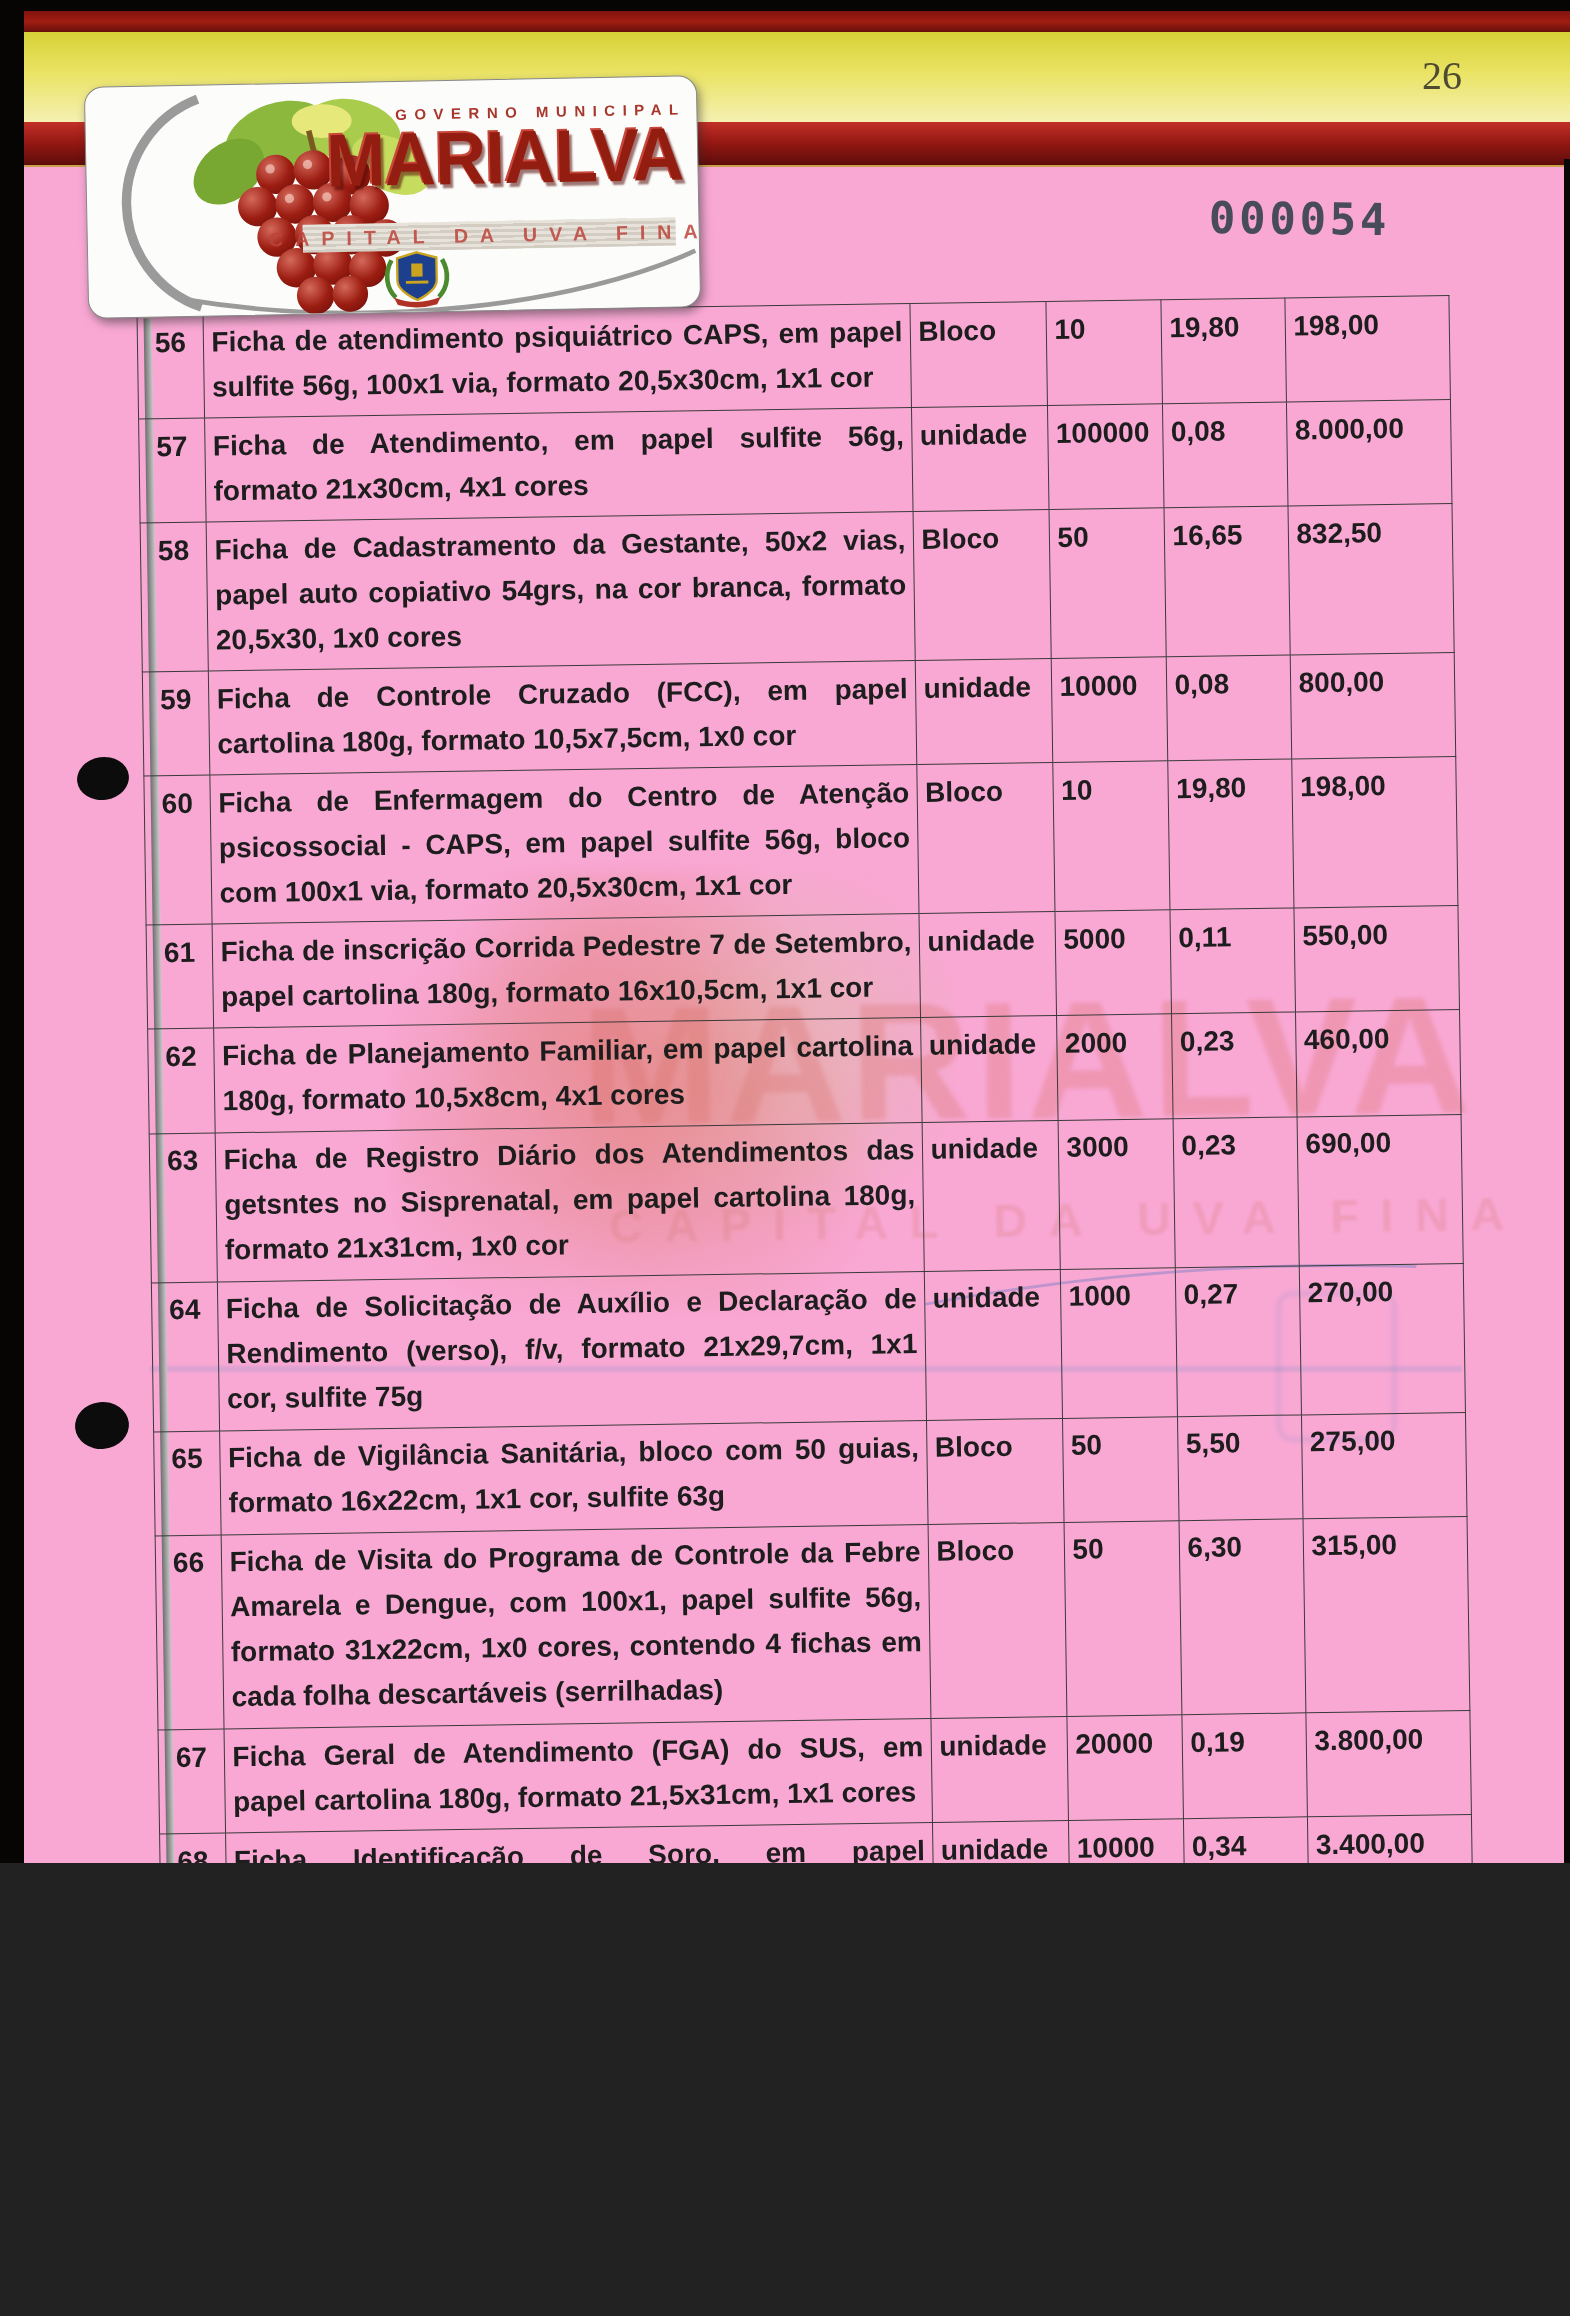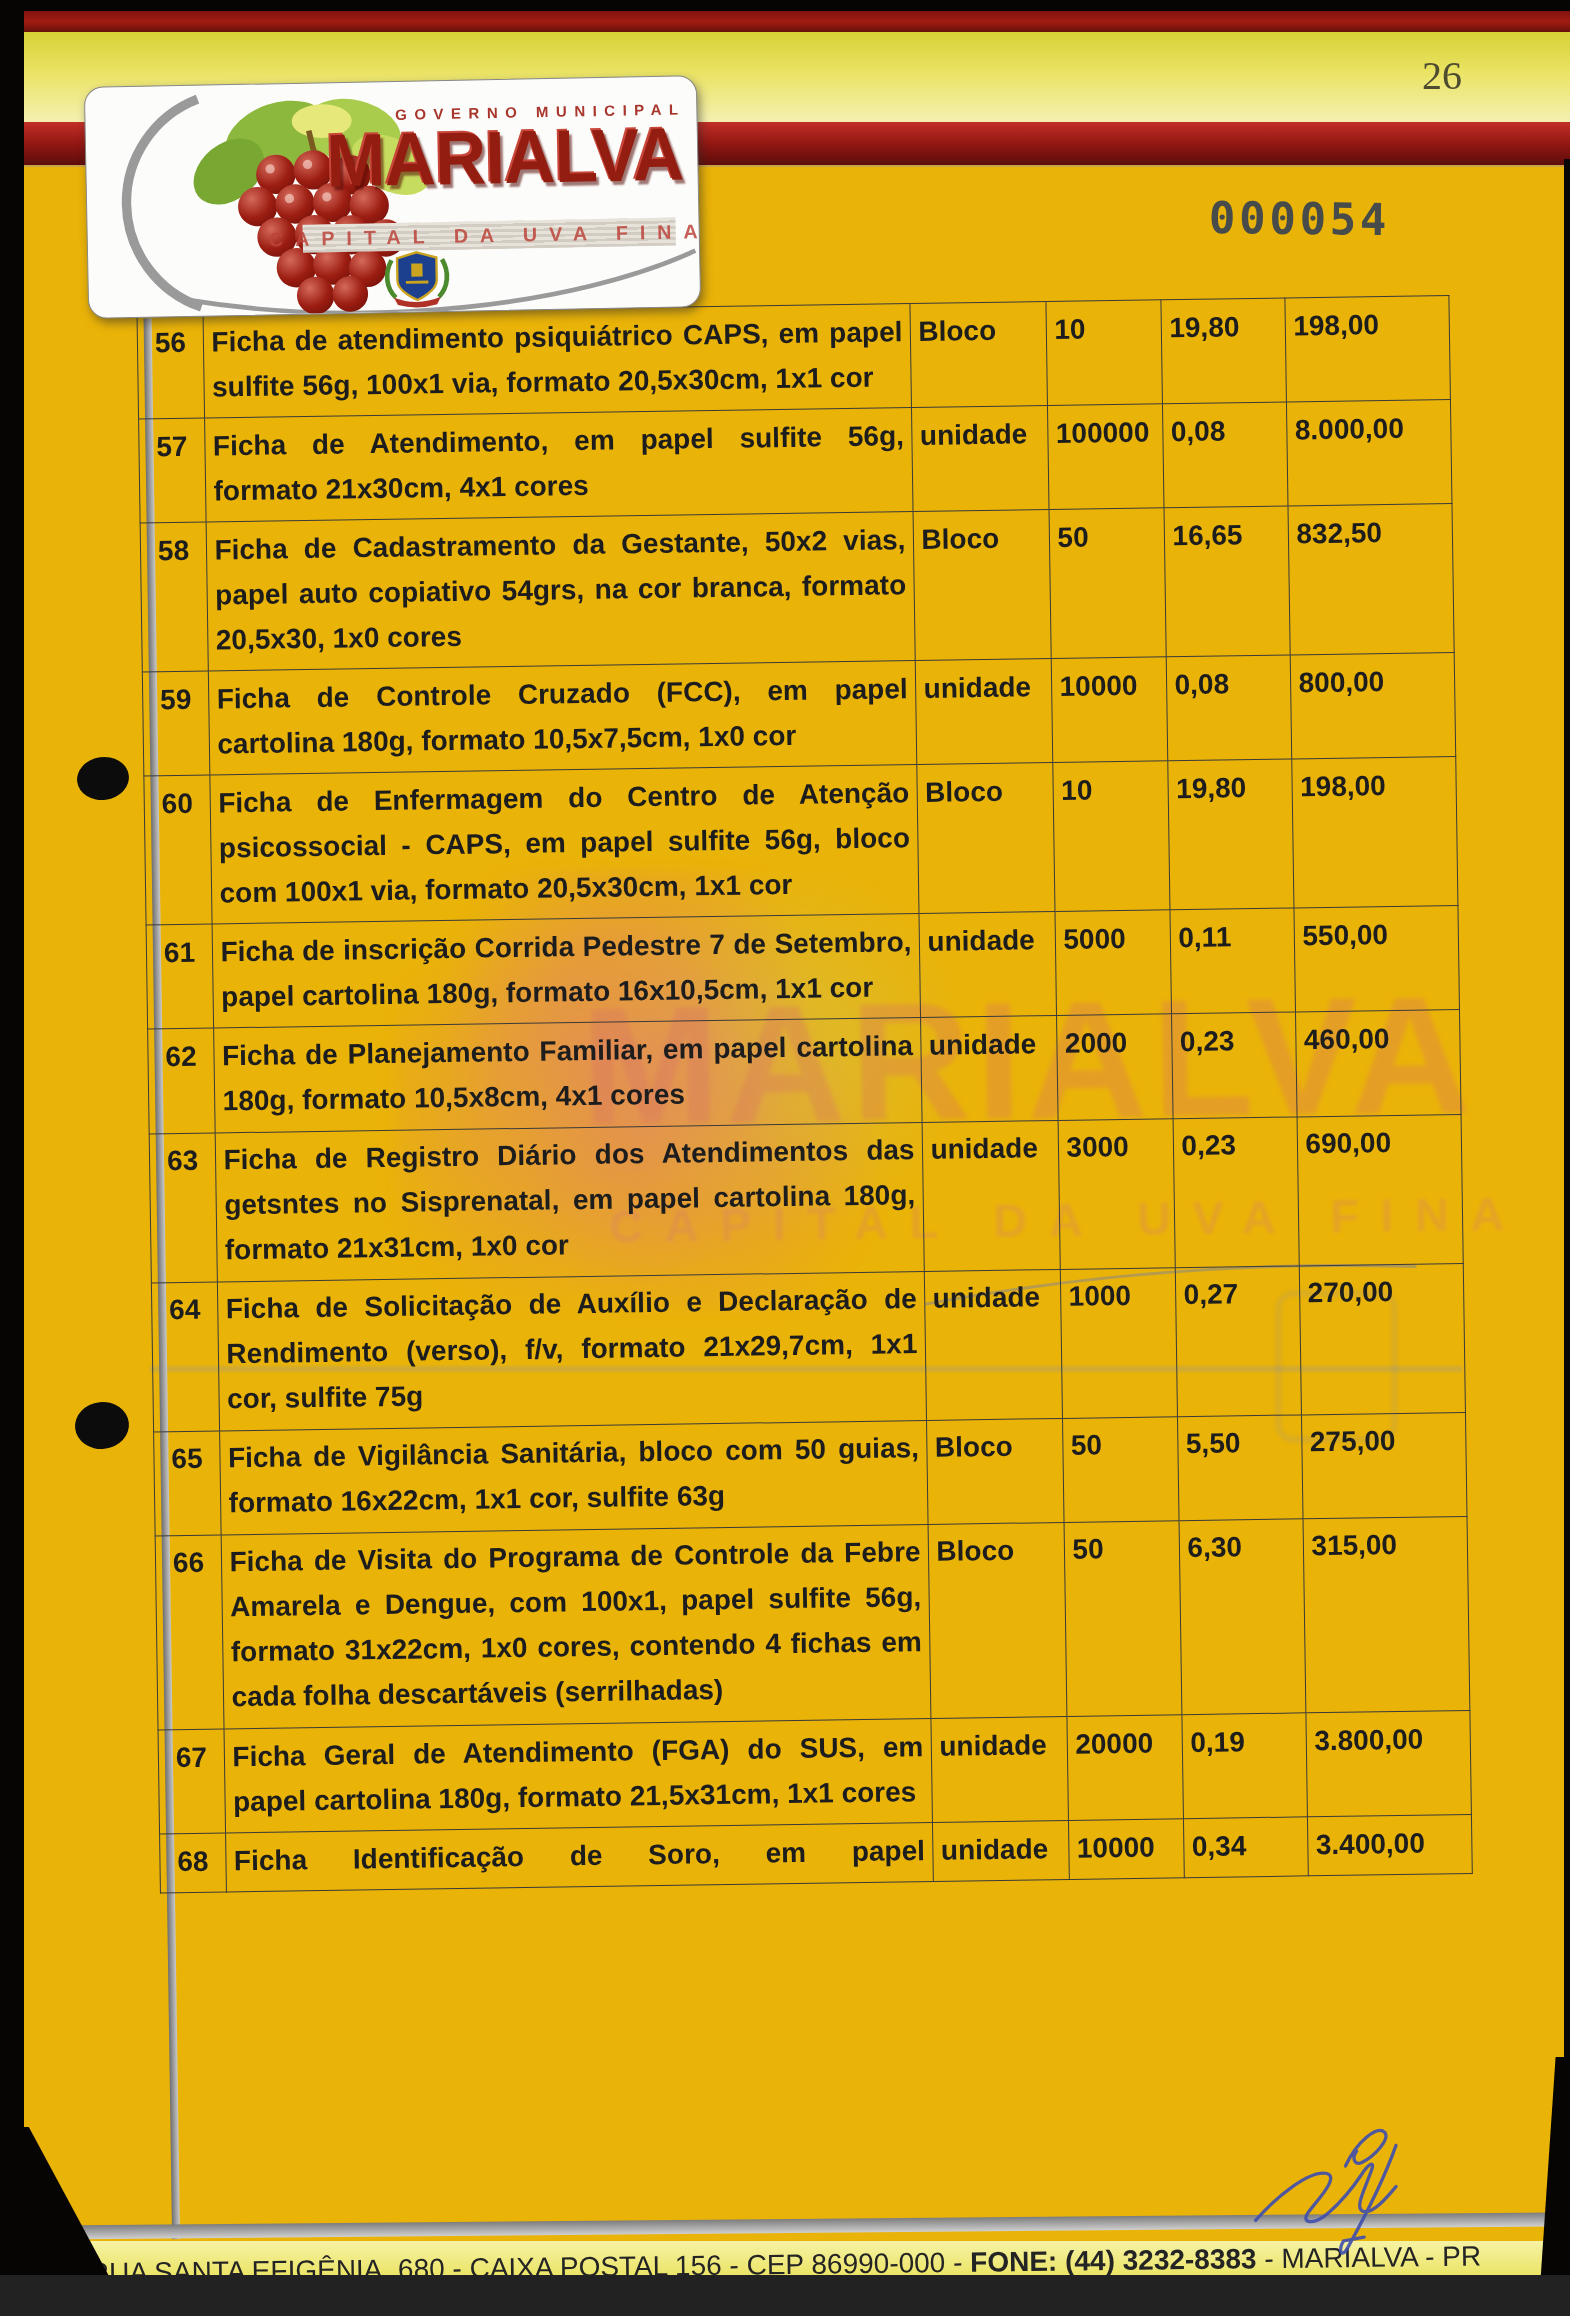--- a/index.html
+++ b/index.html
@@ -1,18 +1,18 @@
 <!DOCTYPE html>
 <html style="font-size:15px"><head>
 <meta charset="utf-8">
 <style>
   html,body{margin:0;padding:0;background:#222;}
   .page{
-    position:relative;width:1570px;height:2275px;overflow:hidden;
-    background:#eab308;font-family:"Liberation Sans",sans-serif;
+    position:relative;width:1570px;height:1863px;overflow:hidden;
+    background:#f9a8d4;font-family:"Liberation Sans",sans-serif;
   }
   .abs{position:absolute;}
 
   
   .band-black-top{left:0;top:0;width:1570px;height:11.2px;background:#070503;z-index:3;}
   .band-maroon{left:0;top:9.4px;width:1570px;height:22.5px;background:linear-gradient(180deg,#7a100c,#a11d12 55%,#66100b);z-index:2;}
   .band-yellow{left:0;top:30px;width:1570px;height:94px;background:linear-gradient(180deg,#d5d134,#eae364 45%,#f5f1b4);z-index:1;}
   .band-red{left:0;top:122px;width:1570px;height:43px;background:linear-gradient(180deg,#c23028,#931712 50%,#5e0d0b);border-bottom:2.8px solid #caa24a;z-index:1;}
   .footer-band{left:0;top:2241px;width:1570px;height:76px;background:linear-gradient(180deg,#f6f2a4,#e6dd45 70%,#ddd32f);z-index:2;}
   .band-black-bottom{left:0;top:2307px;width:1570px;height:10.3px;background:#070503;z-index:9;}

